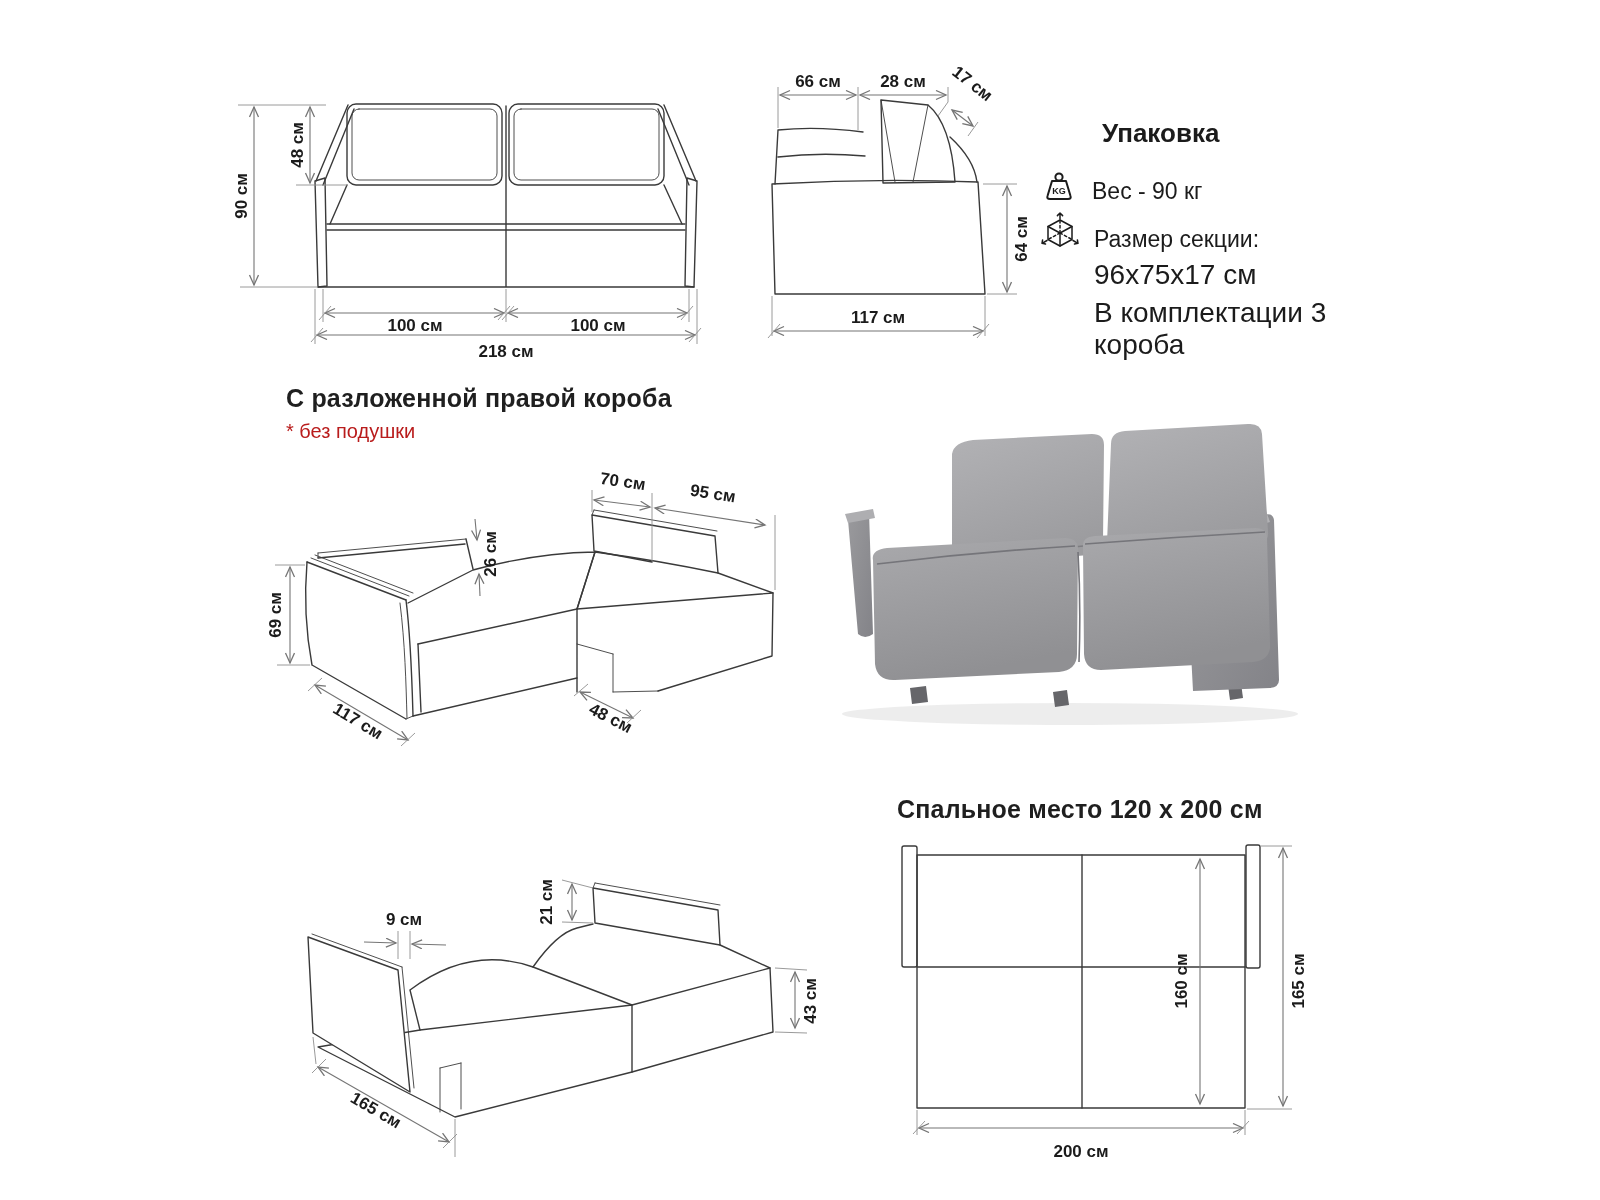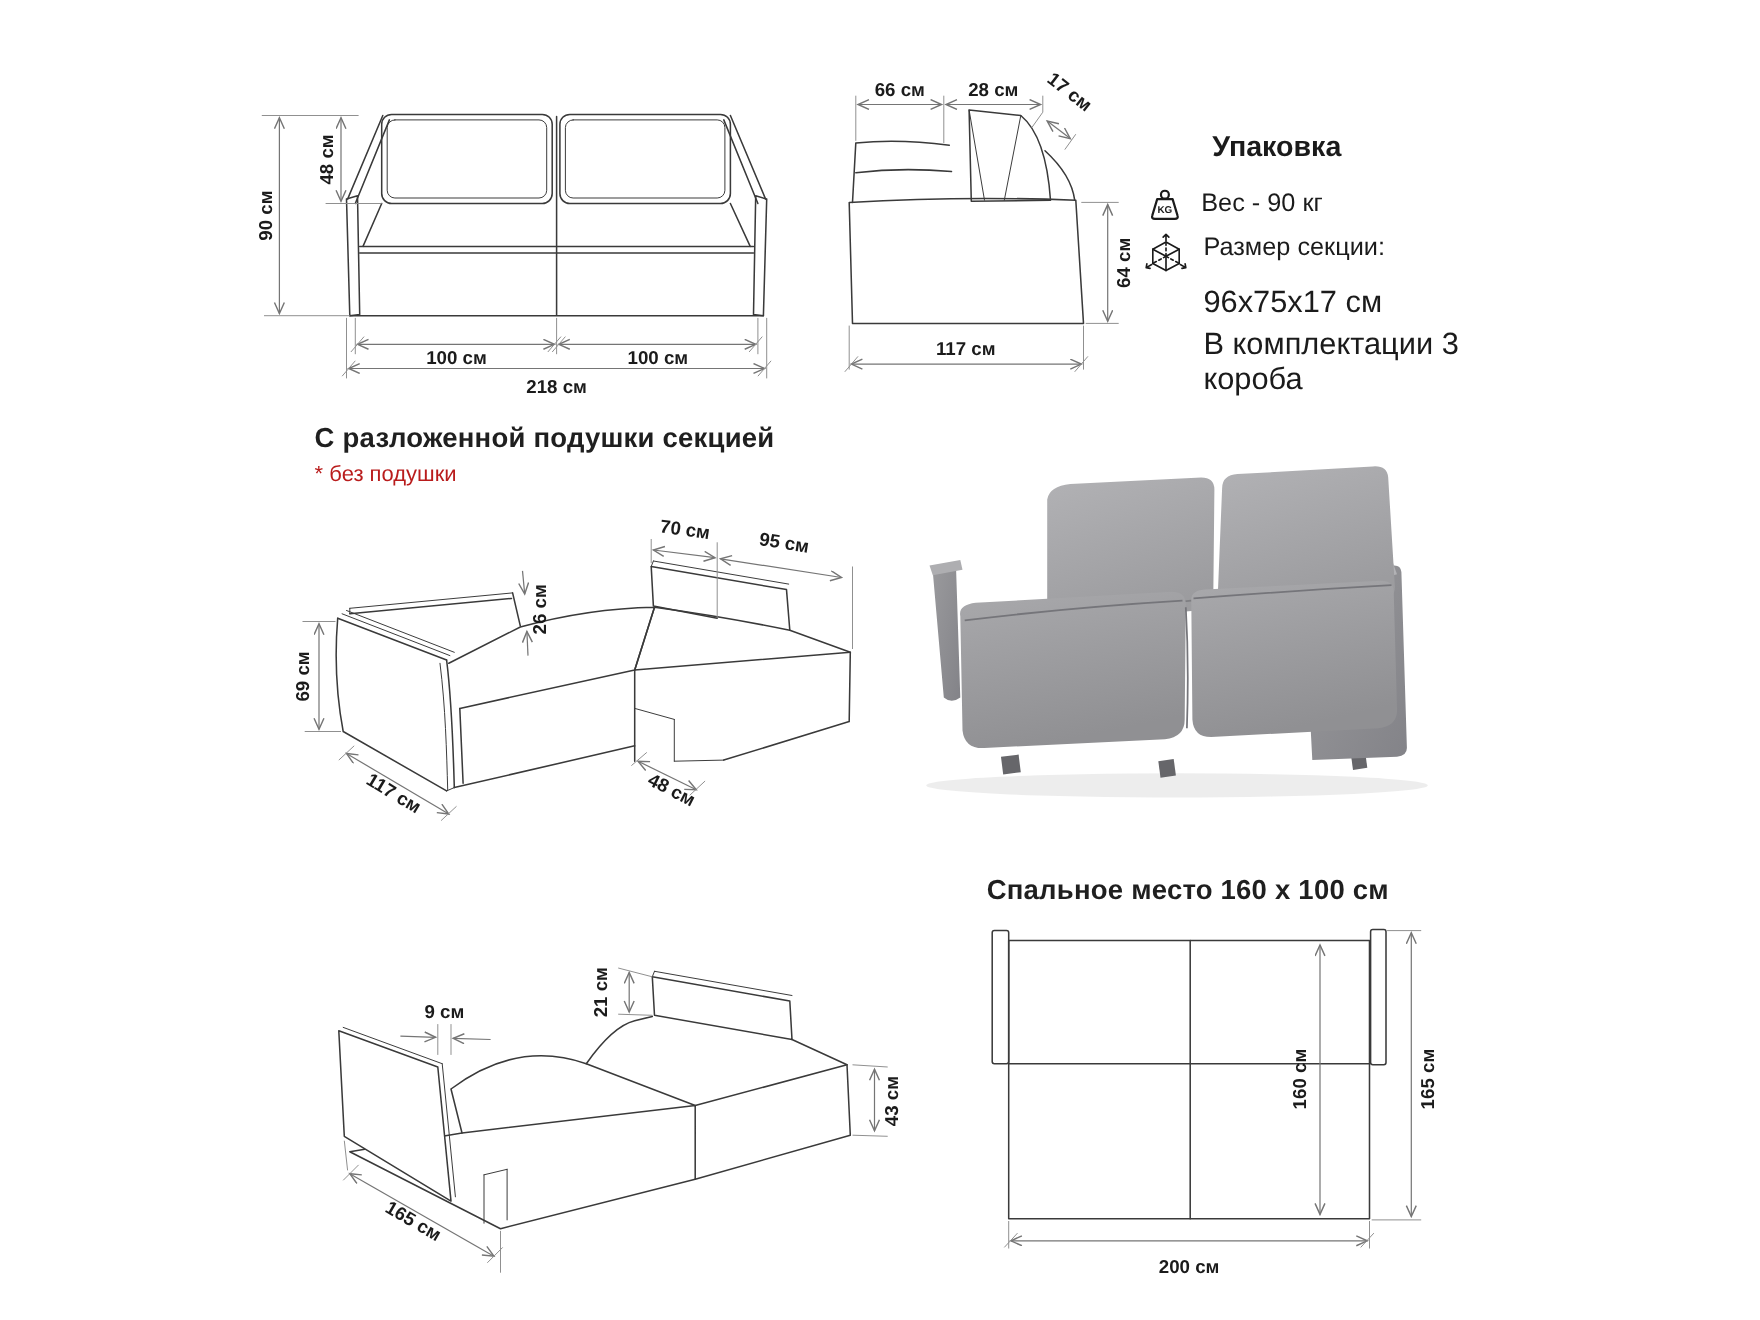--- a/index.html
+++ b/index.html
@@ -3,21 +3,21 @@
 <meta charset="utf-8">
 <style>
   html,body{margin:0;padding:0;background:#ffffff;}
   .canvas{position:relative;width:1600px;height:1200px;background:#ffffff;overflow:hidden;
           font-family:"Liberation Sans",sans-serif;}
   .abs{position:absolute;}
   .title{position:absolute;font-size:25px;font-weight:600;color:#1f1f1f;letter-spacing:.2px;white-space:nowrap;}
   .note{position:absolute;font-size:20px;font-weight:500;color:#b91c1c;white-space:nowrap;}
   .pack{position:absolute;left:1040px;top:118px;width:380px;color:#1b1b1b;}
   .pack-title{margin-left:62px;font-size:26px;font-weight:600;}
-  .pack-row{display:flex;align-items:flex-start;gap:14px;margin-top:12px;}
+  .pack-row{display:flex;align-items:flex-end;gap:14px;margin-top:12px;}
   .pack-row .ptxt{font-size:23px;font-weight:500;}
   .pack-line{margin-left:54px;font-size:28px;font-weight:500;margin-top:6px;}
   .ln{fill:none;stroke:#3a3a3a;stroke-width:1.4;stroke-linecap:round;stroke-linejoin:round;}
   .ln2{fill:none;stroke:#3a3a3a;stroke-width:0.9;stroke-linecap:round;}
   .fw{fill:#ffffff;}
   .dl{fill:none;stroke:#757575;stroke-width:1.1;}
   .ext{fill:none;stroke:#8f8f8f;stroke-width:0.9;}
   .dt{font-family:"Liberation Sans",sans-serif;font-weight:700;font-size:17px;fill:#1b1b1b;}
   .ic{stroke:#1b1b1b;stroke-width:2;fill:none;stroke-linejoin:round;stroke-linecap:round;}
   .ic2{stroke:#1b1b1b;stroke-width:1.5;fill:none;stroke-linejoin:round;stroke-linecap:round;}
@@ -113,21 +113,21 @@
         <path class="ic2" d="M20,8 L20,2 M17.4,4.6 L20,2 L22.6,4.6"></path>
         <path class="ic2" d="M7,29.5 L2,32.3 M2.6,28.9 L2,32.3 L5.5,33"></path>
         <path class="ic2" d="M33,29.5 L38,32.3 M37.4,28.9 L38,32.3 L34.5,33"></path>
       </svg>
       <div class="ptxt">Размер секции:</div>
     </div>
     <div class="pack-line">96x75x17 см</div>
     <div class="pack-line">В комплектации 3 короба</div>
   </div>
 
-  <div class="title" style="left:286px;top:384px">С разложенной подушки секцией</div>
+  <div class="title" style="left:286px;top:384px">С разложенной правой короба</div>
   <div class="note" style="left:286px;top:420px">* без подушки</div>
 
   <svg class="abs" style="left:255px;top:448px" width="560" height="330" viewBox="0 0 560 330">
     <g class="ln">
 
       <path d="M63,110 L210,96 M211,91 L218,121"></path>
       <path class="ln2" d="M63,105 L211,91 M63,105 L63,110"></path>
 
       <path d="M52,114 L151,152"></path>
       <path class="ln2" d="M56,110 L154,148 M60,107 L158,145"></path>
@@ -233,21 +233,21 @@
       <path class="ext" d="M48,192 L51,219 M190,274 L190,312"></path>
       <line x1="53" y1="222" x2="184" y2="297" marker-start="url(#ah)" marker-end="url(#ae)"></line>
       <path class="ext" d="M47,228 L61,214 M178,303 L192,289"></path>
     </g>
     <text class="dt" x="139" y="80" text-anchor="middle">9 см</text>
     <text class="dt" transform="translate(287,57) rotate(-90)" text-anchor="middle">21 см</text>
     <text class="dt" transform="translate(551,156) rotate(-90)" text-anchor="middle">43 см</text>
     <text class="dt" transform="translate(108,270) rotate(30)" text-anchor="middle">165 см</text>
   </svg>
 
-  <div class="title" style="left:897px;top:795px">Спальное место 160 x 100 см</div>
+  <div class="title" style="left:897px;top:795px">Спальное место 120 x 200 см</div>
 
   <svg class="abs" style="left:855px;top:838px" width="490" height="345" viewBox="0 0 490 345">
     <g class="ln">
       <rect x="47" y="8" width="15" height="121" rx="2"></rect>
       <rect x="391" y="7" width="14" height="123" rx="2"></rect>
       <rect x="62" y="17" width="328" height="253"></rect>
       <path d="M62,129 L390,129 M227,17 L227,270"></path>
     </g>
     <g class="dl">
       <line x1="345" y1="21" x2="345" y2="266" marker-start="url(#ah)" marker-end="url(#ae)"></line>

